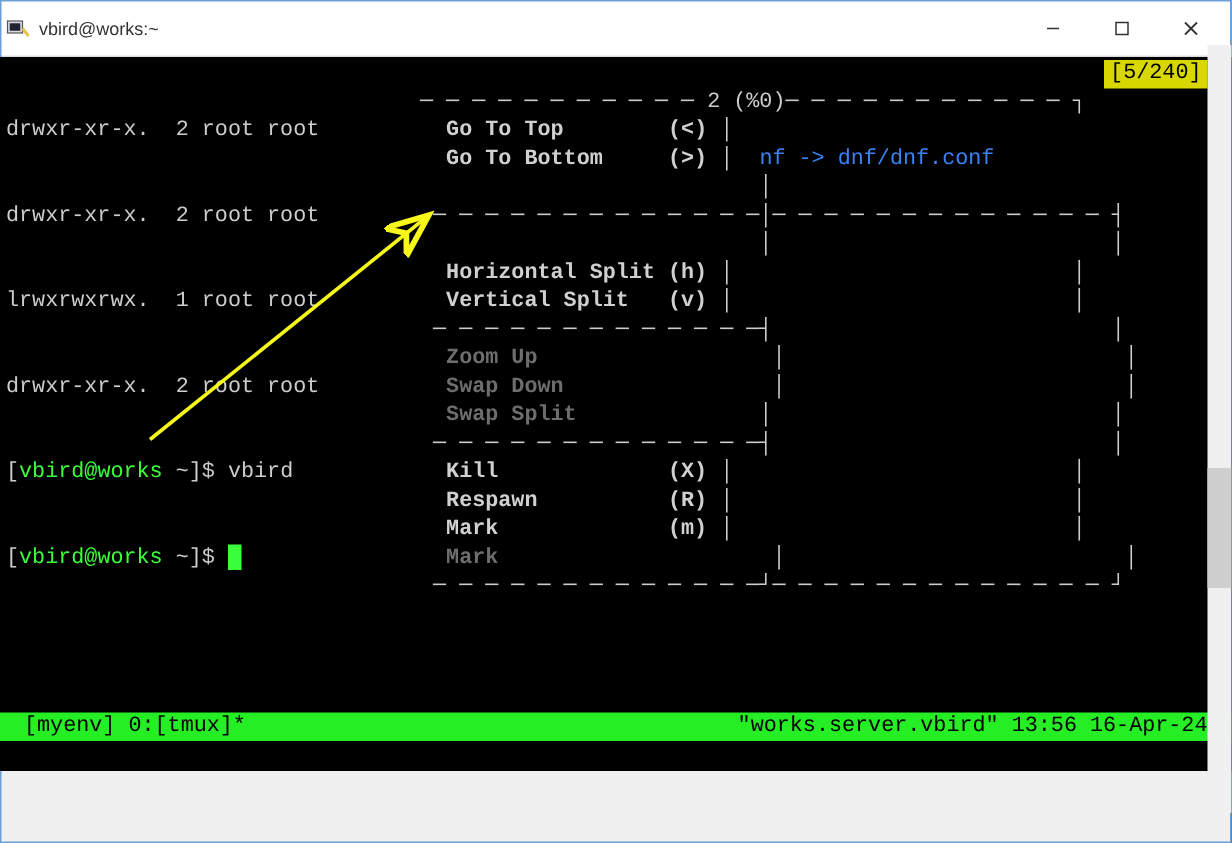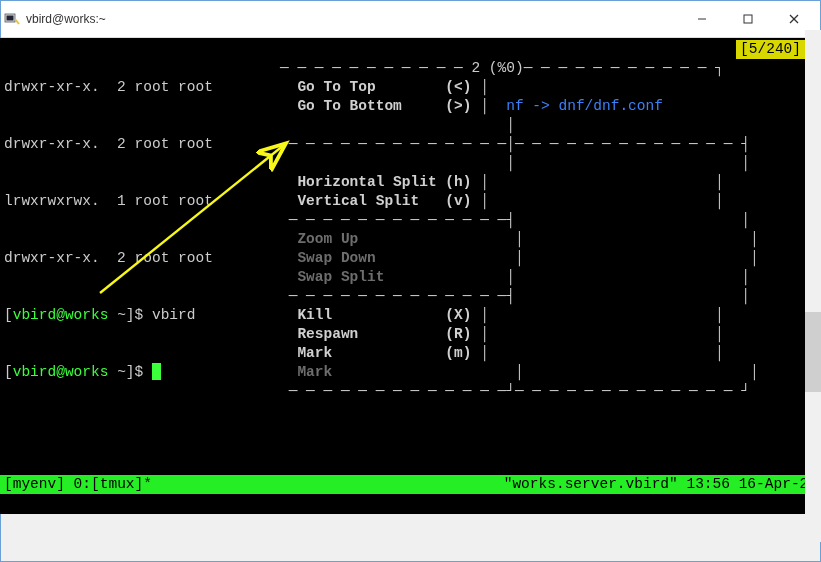--- a/index.html
+++ b/index.html
@@ -75,21 +75,21 @@
     border-radius: 0;
   }
   .statusbar {
     position: absolute;
     left: 0; right: 0; bottom: 20px;
     height: 19px;
     background: #25ee25;
     color: #000;
     display: flex;
     font-size: 14.5px;
-    padding: 0 4px;
+    padding: 0 16px;
     white-space: pre;
   }
   .statusbar .sleft { flex: 0 0 auto; }
   .statusbar .spad { flex: 1; }
   .statusbar .sright { flex: 0 0 auto; }
   .cursor {
     display: inline-block;
     width: 9px; height: 17px;
     background: #3cff3c;
     vertical-align: text-bottom;

